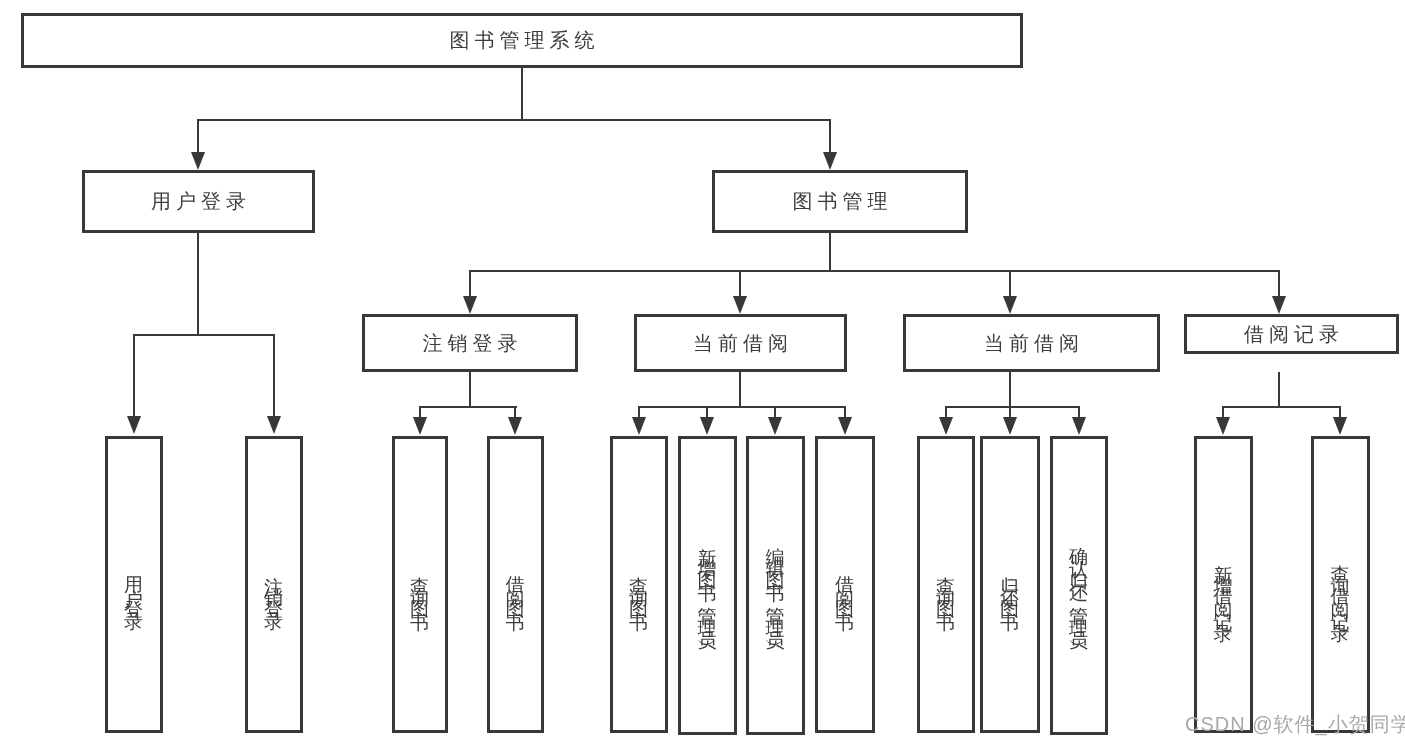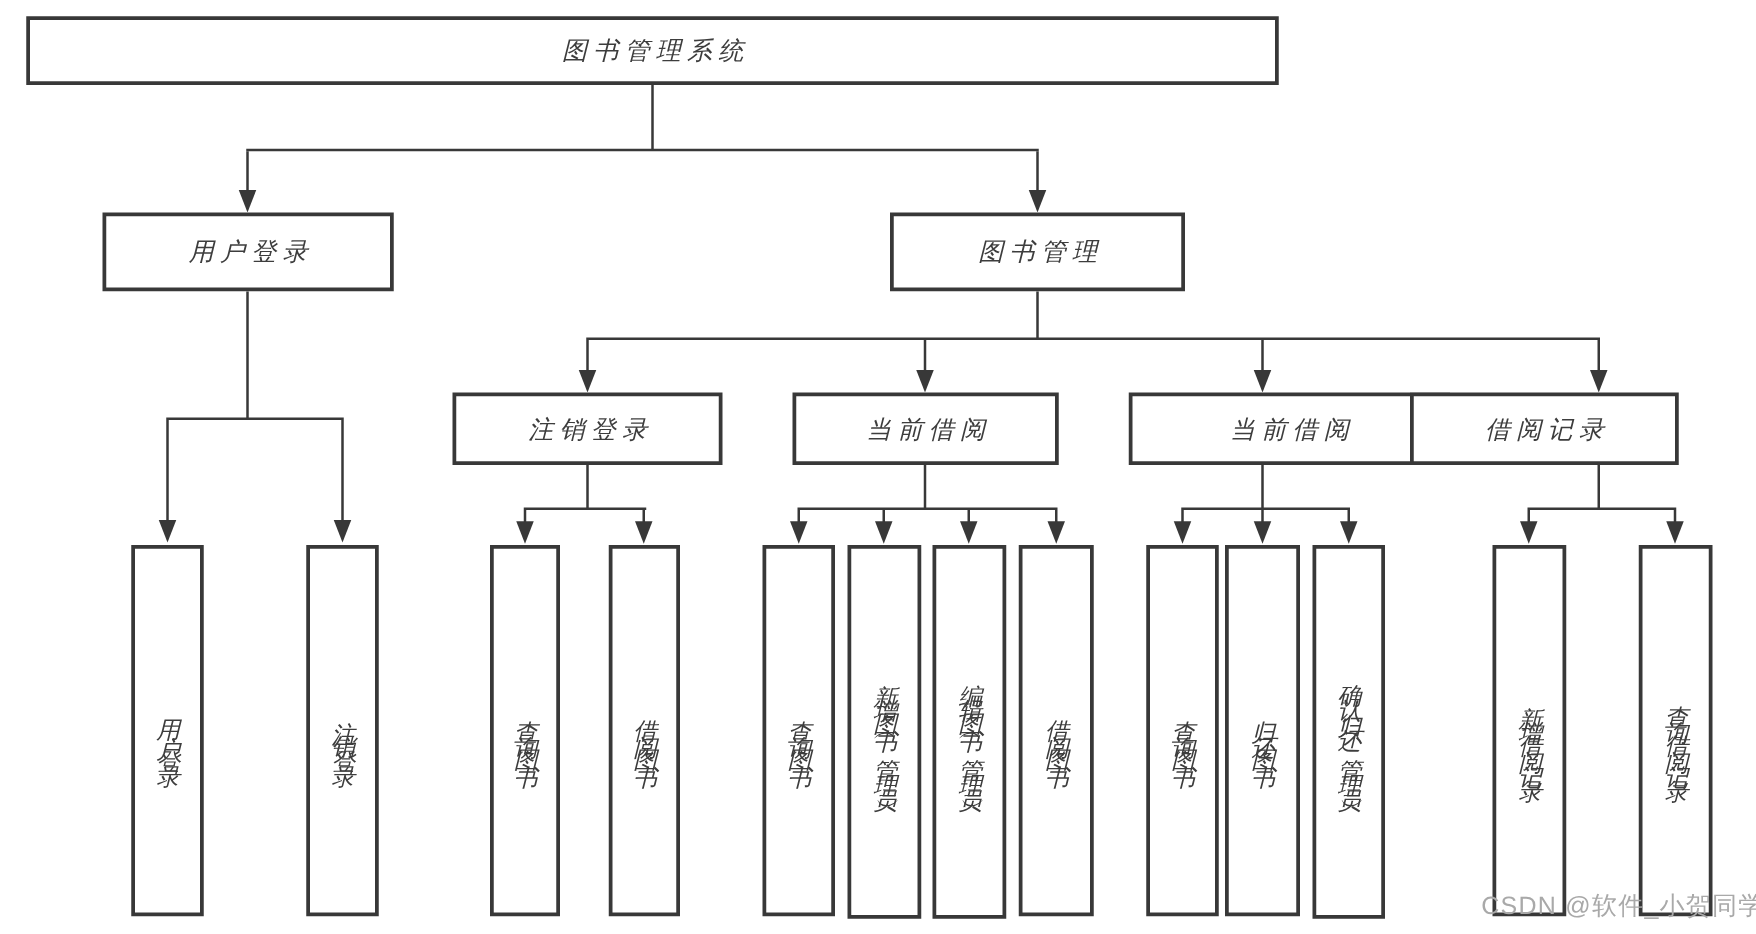--- a/index.html
+++ b/index.html
@@ -17,21 +17,20 @@
     font-family:"Liberation Sans","DejaVu Sans",sans-serif;
     color:var(--text);
   }
   .box{
     position:absolute;
     box-sizing:border-box;
     background:#fff;
     border:3px solid var(--line);
     display:flex;align-items:center;justify-content:center;
     z-index:2;
-    font-style:italic;
   }
   .hlabel{
     font-size:20px;
     letter-spacing:5px;
     padding-left:5px;
     white-space:nowrap;
   }
   .vlabel{
     writing-mode:vertical-rl;
     text-orientation:mixed;
@@ -137,37 +136,37 @@
   </div>
 
   <div class="box" style="left:21px;top:13px;width:1002px;height:55px;">
     <span class="hlabel">图书管理系统</span>
   </div>
 
   <div class="box" style="left:82px;top:170px;width:233px;height:63px;">
     <span class="hlabel">用户登录</span>
   </div>
 
-  <div class="box" style="left:712px;top:170px;width:236px;height:63px;">
+  <div class="box" style="left:712px;top:170px;width:256px;height:63px;">
     <span class="hlabel">图书管理</span>
   </div>
 
   <div class="box" style="left:362px;top:314px;width:216px;height:58px;">
     <span class="hlabel">注销登录</span>
   </div>
 
   <div class="box" style="left:634px;top:314px;width:213px;height:58px;">
     <span class="hlabel">当前借阅</span>
   </div>
 
   <div class="box" style="left:903px;top:314px;width:257px;height:58px;">
     <span class="hlabel">当前借阅</span>
   </div>
 
-  <div class="box" style="left:1128px;top:314px;width:215px;height:58px;text-align:right;">
+  <div class="box" style="left:1184px;top:314px;width:215px;height:40px;text-align:right;">
     <span class="hlabel">借阅记录</span>
   </div>
 
   <div class="box" style="left:105px;top:436px;width:58px;height:297px;">
     <span class="vlabel">用户登录</span>
   </div>
 
   <div class="box" style="left:245px;top:436px;width:58px;height:297px;">
     <span class="vlabel">注销登录</span>
   </div>

